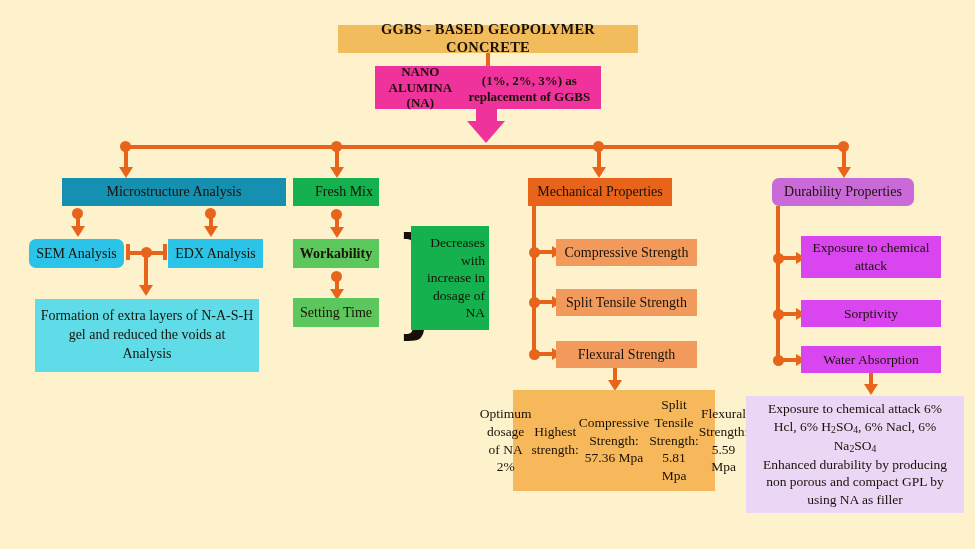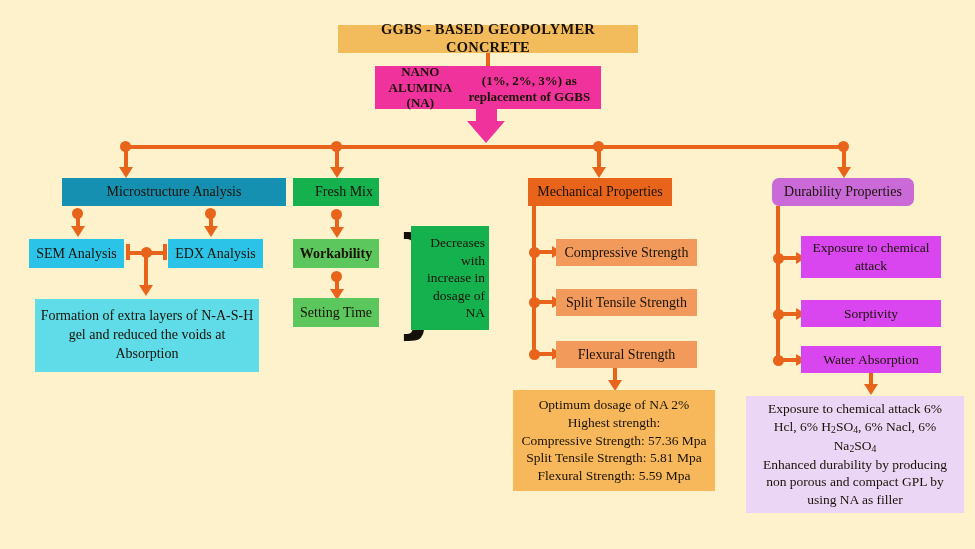--- a/index.html
+++ b/index.html
@@ -76,21 +76,21 @@
     background: #E8641B;
     font-size: 14px;
   }
   .orange-light {
     background: #F29A5C;
     font-size: 14px;
   }
   .orange-note {
     background: #F7B85C;
     font-size: 13.5px;
-    flex-direction: column;
+    flex-direction: row;
     line-height: 1.33;
   }
   .purple-head {
     background: #C96AD8;
     font-size: 14px;
   }
   .purple-light {
     background: #d946ef;
     font-size: 13.5px;
     flex-direction: column;
@@ -199,38 +199,38 @@
   </div>
 
   <div class="dot" style="left:72px; top:208px;"></div>
   <div class="line-v" style="left:76px; top:214px; height:14px;"></div>
   <div class="arrow-down" style="left:71px; top:226px;"></div>
 
   <div class="dot" style="left:205px; top:208px;"></div>
   <div class="line-v" style="left:209px; top:214px; height:14px;"></div>
   <div class="arrow-down" style="left:204px; top:226px;"></div>
 
-  <div class="box cyan-box" style="left:29px; top:239px; width:95px; height:29px;">
+  <div class="box cyan-box" style="left:29px; top:239px; width:95px; height:29px;border-radius:7px;">
     <span>SEM Analysis</span>
   </div>
   <div class="box cyan-box" style="left:168px; top:239px; width:95px; height:29px;">
     <span>EDX Analysis</span>
   </div>
 
   <div class="line-h" style="left:126px; top:251px; width:41px;"></div>
   <div class="cap" style="left:126px; top:244px; height:16px;"></div>
   <div class="cap" style="left:163px; top:244px; height:16px;"></div>
   <div class="dot" style="left:141px; top:247px;"></div>
   <div class="line-v" style="left:144px; top:253px; height:34px;"></div>
   <div class="arrow-down" style="left:139px; top:285px;"></div>
 
   <div class="box cyan-wide" style="left:35px; top:299px; width:224px; height:73px;">
     <span>Formation of extra layers of N-A-S-H</span>
     <span>gel and reduced the voids at</span>
-    <span>Absorption</span>
+    <span>Analysis</span>
   </div>
 
   <div class="box green-head" style="left:293px; top:178px; width:86px; height:28px;padding-left:20px;">
     <span>Fresh Mix</span>
   </div>
 
   <div class="dot" style="left:331px; top:209px;"></div>
   <div class="line-v" style="left:335px; top:215px; height:13px;"></div>
   <div class="arrow-down" style="left:330px; top:227px;"></div>
 

